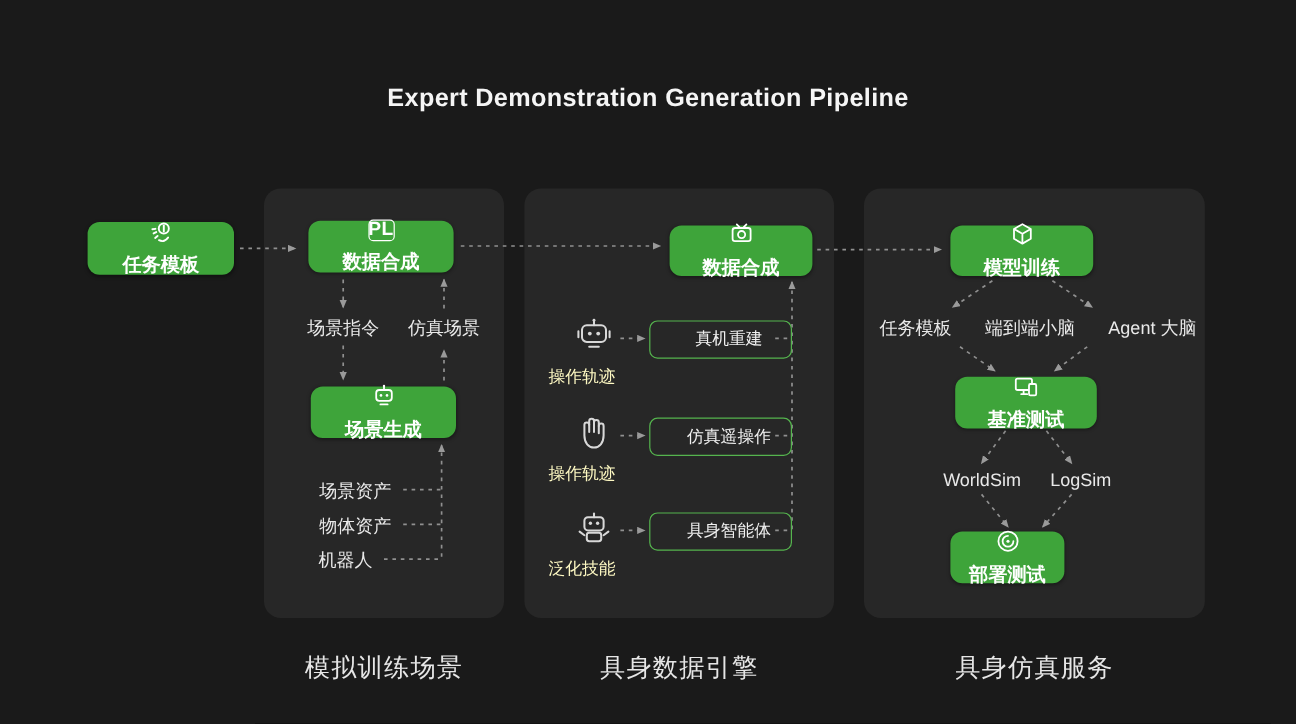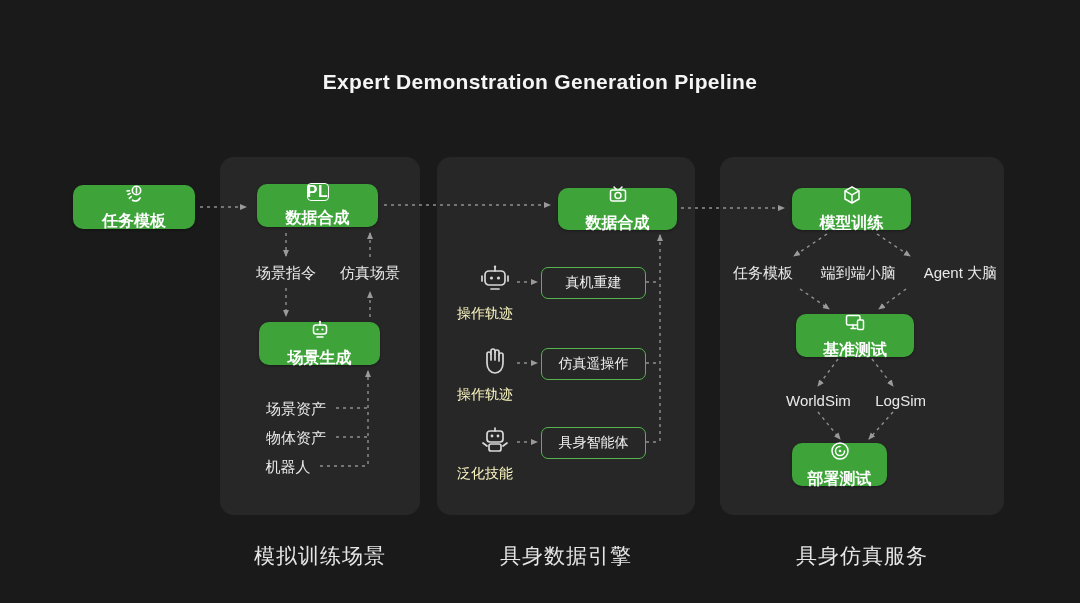--- a/index.html
+++ b/index.html
@@ -30,21 +30,21 @@
     position:absolute;background:var(--accent-green);border-radius:10px;
     display:flex;align-items:center;justify-content:center;gap:7px;
     color:#FFFFFF;font-weight:700;font-size:16px;white-space:nowrap;
     box-shadow:0 1px 3px rgba(0,0,0,.35);
     flex-direction:column;
   }
   .gbtn svg{flex:0 0 auto;}
   .obox{
     position:absolute;border:1.4px solid var(--green-border);border-radius:7px;
     color:#F0F0F0;font-size:14px;display:flex;align-items:center;justify-content:center;
-    white-space:nowrap;background:transparent;
+    white-space:nowrap;background:transparent;padding-left:14px;
   }
   .txt{position:absolute;color:var(--text);font-size:15px;text-align:center;white-space:nowrap;}
   .caption{position:absolute;color:#E6E6E6;font-size:21px;text-align:center;letter-spacing:1px;}
   .icn{position:absolute;display:flex;align-items:center;justify-content:center;}
   .smalllabel{position:absolute;color:#fef9c3;font-size:14px;text-align:left;white-space:nowrap;}
   .flexrow{position:absolute;display:flex;color:var(--text);font-size:15px;white-space:nowrap;}
   .plbadge{
     display:inline-flex;align-items:center;justify-content:center;
     border:1.6px solid #fff;border-radius:4px;font-size:16px;font-weight:700;
     width:20px;height:16px;color:#fff;letter-spacing:.5px;

